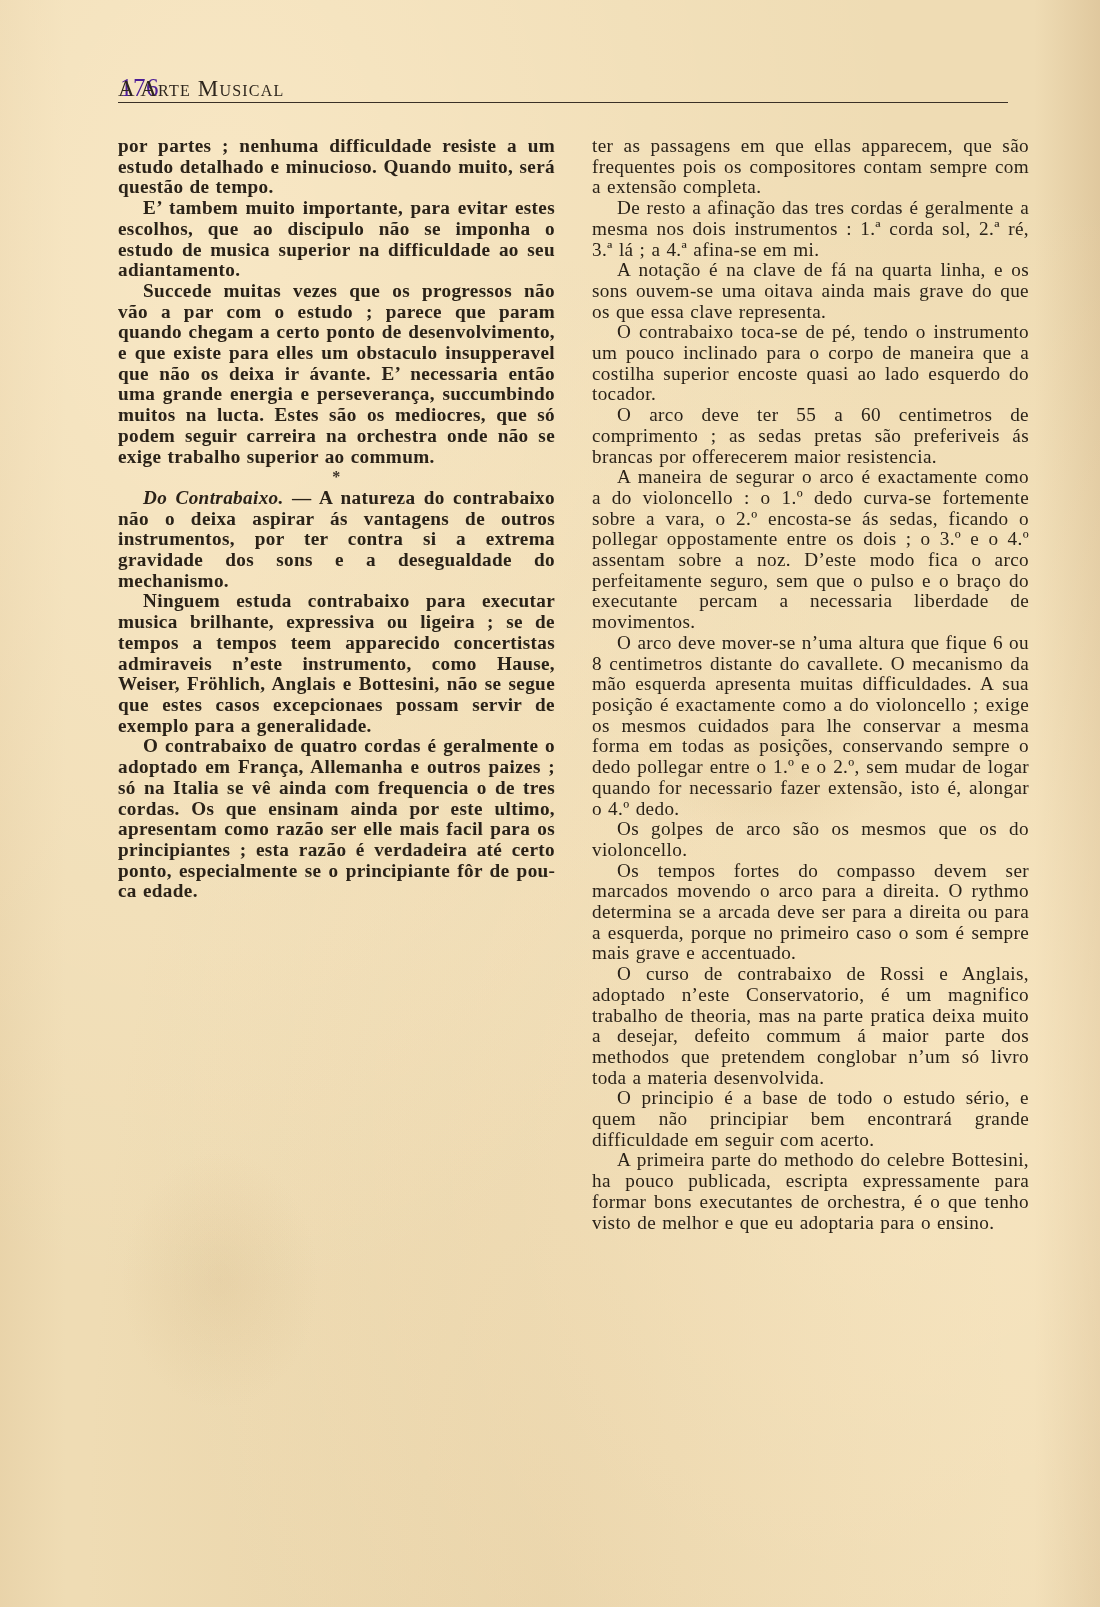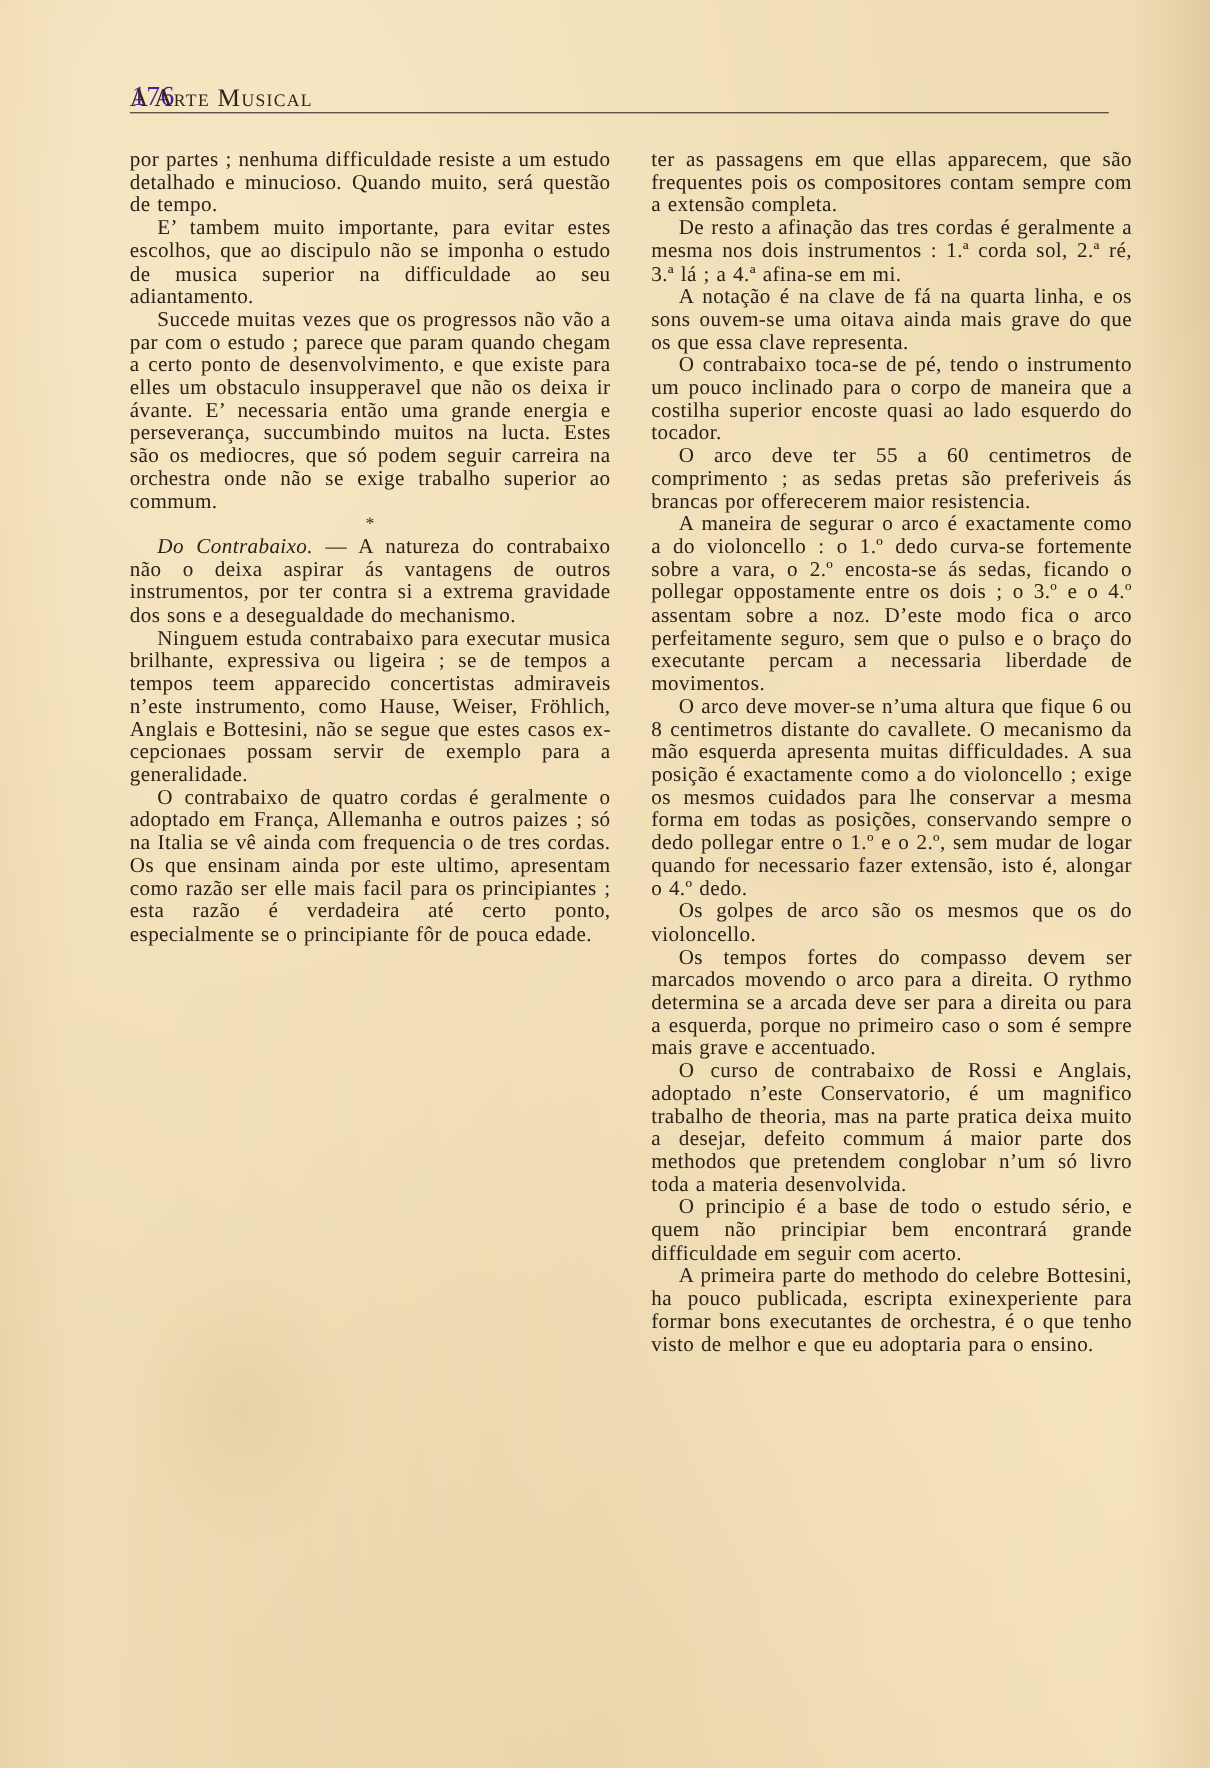--- a/index.html
+++ b/index.html
@@ -59,21 +59,21 @@
       top: 0;
       width: 437px;
       font-family: "Liberation Serif", serif;
       font-size: 19.2px;
       line-height: 20.7px;
       text-align: justify;
       hyphens: manual;
       letter-spacing: 0.35px;
       word-spacing: 1px;
     }
-    .col-left { left: 0; }
+    .col-left { left: 0; font-weight: bold; }
     .col-right { left: 474px; }
     .column p {
       margin: 0;
       text-indent: 25px;
     }
     .column p.cont { text-indent: 0; }
     .separator {
       text-align: center;
       text-indent: 0 !important;
       font-size: 16px;
@@ -117,16 +117,16 @@
       <p>De resto a afinação das tres cordas é ge­ralmente a mesma nos dois instrumentos : 1.ª corda sol, 2.ª ré, 3.ª lá ; a 4.ª afina-se em mi.</p>
       <p>A notação é na clave de fá na quarta linha, e os sons ouvem-se uma oitava ainda mais grave do que os que essa clave representa.</p>
       <p>O contrabaixo toca-se de pé, tendo o ins­trumento um pouco inclinado para o corpo de maneira que a costilha superior encoste quasi ao lado esquerdo do tocador.</p>
       <p>O arco deve ter 55 a 60 centimetros de comprimento ; as sedas pretas são preferi­veis ás brancas por offerecerem maior resis­tencia.</p>
       <p>A maneira de segurar o arco é exacta­mente como a do violoncello : o 1.º dedo curva-se fortemente sobre a vara, o 2.º en­costa-se ás sedas, ficando o pollegar oppos­tamente entre os dois ; o 3.º e o 4.º assen­tam sobre a noz. D’este modo fica o arco perfeitamente seguro, sem que o pulso e o braço do executante percam a necessaria liberdade de movimentos.</p>
       <p><span>O arco deve mover-se n’uma altura que fique 6 ou 8 centimetros distante do caval­lete. O mecanismo da mão esquerda apre­senta muitas difficuldades. A sua posição é exactamente como a do violoncello ; exige os mesmos cuidados para lhe conservar a mesma forma em todas as posições, conser­vando sempre o dedo pollegar entre o 1.º e o 2.º, sem mudar de logar quando for neces­sario </span><span class="em">fazer extensão</span><span>, isto é, alongar o 4.º dedo.</span></p>
       <p>Os golpes de arco são os mesmos que os do violoncello.</p>
       <p>Os tempos fortes do compasso devem ser marcados movendo o arco para a direita. O rythmo determina se a arcada deve ser para a direita ou para a esquerda, porque no pri­meiro caso o som é sempre mais grave e accentuado.</p>
       <p>O curso de contrabaixo de Rossi e An­glais, adoptado n’este Conservatorio, é um magnifico trabalho de theoria, mas na parte pratica deixa muito a desejar, defeito com­mum á maior parte dos methodos que pre­tendem conglobar n’um só livro toda a ma­teria desenvolvida.</p>
       <p>O principio é a base de todo o estudo sé­rio, e quem não principiar bem encontrará grande difficuldade em seguir com acerto.</p>
-      <p>A primeira parte do methodo do celebre Bottesini, ha pouco publicada, escripta ex­inexperiente para formar bons executantes de orchestra, é o que tenho visto de melhor e que eu adoptaria para o ensino.</p>
+      <p>A primeira parte do methodo do celebre Bottesini, ha pouco publicada, escripta ex­pressamente para formar bons executantes de orchestra, é o que tenho visto de melhor e que eu adoptaria para o ensino.</p>
     </div>
   </div>
 </div>
 
 </body></html>

